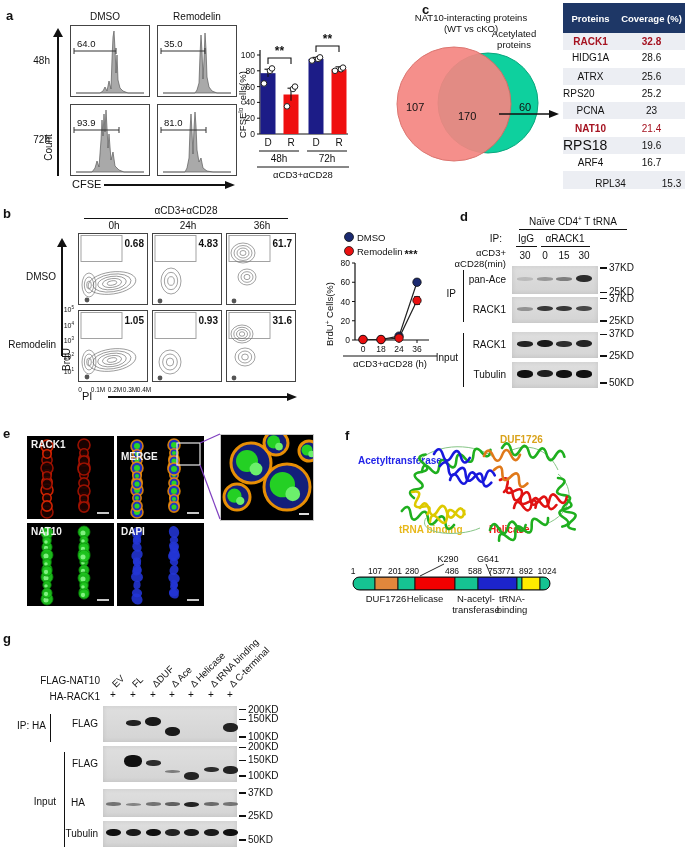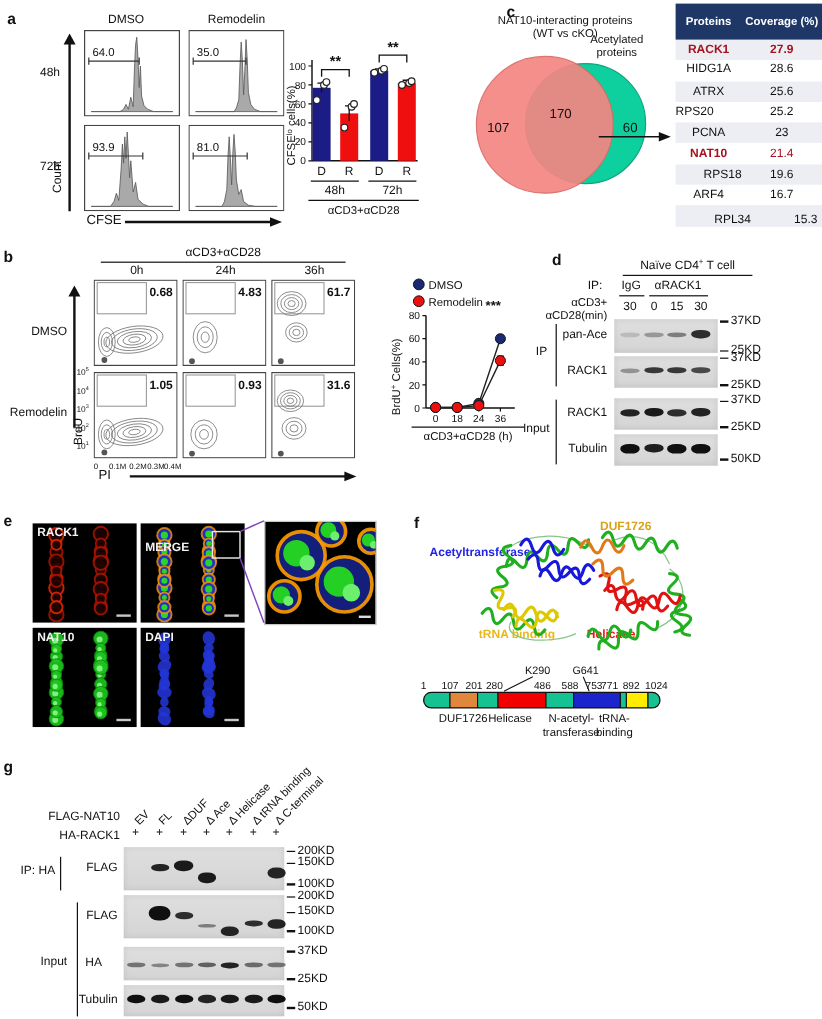--- a/index.html
+++ b/index.html
@@ -59,25 +59,25 @@
     <line x1="0" y1="5" x2="180" y2="5" stroke="#111" stroke-width="2"></line>
     <polygon points="189,5 179,1 179,9" fill="#111"></polygon>
   </svg>
 
   <span class="plab" style="left:422px;top:2px">c</span>
   <span class="abs t95 ctr" style="left:396px;top:12px;width:150px">NAT10-interacting proteins</span>
   <span class="abs t95 ctr" style="left:396px;top:23px;width:150px">(WT vs cKO)</span>
   <span class="abs t95 ctr" style="left:482px;top:28px;width:64px">Acetylated</span>
   <span class="abs t95 ctr" style="left:482px;top:39px;width:64px">proteins</span>
   <span class="abs t11 ctr" style="left:406px;top:101px;z-index:3">107</span>
-  <span class="abs t11 ctr" style="left:458px;top:89px;z-index:3">170</span>
+  <span class="abs t11 ctr" style="left:458px;top:110px;z-index:3">170</span>
   <span class="abs t11 ctr" style="left:519px;top:101px;z-index:3">60</span>
 
   <span class="plab" style="left:460px;top:209px">d</span>
-  <span class="abs t10 ctr" style="left:515px;top:215px;width:116px"><span>Naïve CD4</span><sup>+</sup><span> T cell</span></span>
+  <span class="abs t10 ctr" style="left:515px;top:215px;width:116px"><span>Naïve CD4</span><sup>+</sup><span> T tRNA</span></span>
   <div class="uline" style="left:519px;top:229px;width:108px"></div>
   <span class="abs t10 rt" style="left:478px;top:233px;width:24px">IP:</span>
   <span class="abs t10 ctr" style="left:514px;top:233px;width:24px">IgG</span>
   <div class="uline" style="left:516px;top:246px;width:21px"></div>
   <span class="abs t10 ctr" style="left:539px;top:233px;width:52px">αRACK1</span>
   <div class="uline" style="left:541px;top:246px;width:49px"></div>
   <span class="abs t95 rt" style="left:450px;top:247px;width:56px">αCD3+</span>
   <span class="abs t95 rt" style="left:438px;top:258px;width:68px">αCD28(min)</span>
   <span class="abs t10 rt" style="left:436px;top:288px;width:20px">IP</span>
   <div class="vline" style="left:463px;top:270px;height:52px"></div>
@@ -325,21 +325,21 @@
       <line x1="109" y1="72" x2="160" y2="72" stroke="#111" stroke-width="1.3"></line>
       <polygon points="169,72 159,68 159,76" fill="#111"></polygon>
     </svg>
     <div class="abs" style="left: 563px; top: 3px; width: 122px;"></div>
     <div class="abs" style="left: 563px; top: 3px; width: 122px; height: 30px; background: rgb(30, 55, 102); display: flex; align-items: center; z-index: 2;">
       <span style="width: 55px; text-align: center; color: rgb(255, 255, 255); font-size: 9.5px; font-weight: 700;">Proteins</span>
       <span style="width: 67px; text-align: center; color: rgb(255, 255, 255); font-size: 9.5px; font-weight: 700;">Coverage (%)</span>
     </div>
     <div class="abs" style="left: 563px; top: 33px; width: 122px; height: 17.3px; background: rgb(236, 238, 243); display: flex; align-items: center;">
       <span style="width: 55px; text-align: center; font-size: 10px; color: rgb(165, 18, 32); font-weight: 700;">RACK1</span>
-      <span style="width: 67px; text-align: center; font-size: 10px; color: rgb(165, 18, 32); font-weight: 700;">27.9</span>
+      <span style="width: 67px; text-align: center; font-size: 10px; color: rgb(165, 18, 32); font-weight: 700;">32.8</span>
     </div>
     <div class="abs" style="left: 563px; top: 50.3px; width: 122px; height: 14px; background: rgb(255, 255, 255); display: flex; align-items: center;">
       <span style="width: 55px; text-align: center; font-size: 10px;">HIDG1A</span>
       <span style="width: 67px; text-align: center; font-size: 10px;">28.6</span>
     </div>
     <div class="abs" style="left: 563px; top: 67.6px; width: 122px; height: 17.3px; background: rgb(236, 238, 243); display: flex; align-items: center;">
       <span style="width: 55px; text-align: center; font-size: 10px;">ATRX</span>
       <span style="width: 67px; text-align: center; font-size: 10px;">25.6</span>
     </div>
     <div class="abs" style="left: 563px; top: 84.9px; width: 122px; height: 17.3px; background: rgb(255, 255, 255); display: flex; align-items: center;">
@@ -348,21 +348,21 @@
     </div>
     <div class="abs" style="left: 563px; top: 102.2px; width: 122px; height: 17.3px; background: rgb(236, 238, 243); display: flex; align-items: center;">
       <span style="width: 55px; text-align: center; font-size: 10px;">PCNA</span>
       <span style="width: 67px; text-align: center; font-size: 10px;">23</span>
     </div>
     <div class="abs" style="left: 563px; top: 119.5px; width: 122px; height: 17.3px; background: rgb(255, 255, 255); display: flex; align-items: center;">
       <span style="width: 55px; text-align: center; font-size: 10px; color: rgb(165, 18, 32); font-weight: 700;">NAT10</span>
       <span style="width: 67px; text-align: center; font-size: 10px; color: rgb(165, 18, 32); font-weight: 400;">21.4</span>
     </div>
     <div class="abs" style="left: 563px; top: 136.8px; width: 122px; height: 17.3px; background: rgb(236, 238, 243); display: flex; align-items: center;">
-      <span style="width: 55px; text-align: right; font-size: 10px;">RPS18</span>
+      <span style="width: 55px; text-align: left; font-size: 14px;">RPS18</span>
       <span style="width: 67px; text-align: center; font-size: 10px;">19.6</span>
     </div>
     <div class="abs" style="left: 563px; top: 154.1px; width: 122px; height: 17.3px; background: rgb(255, 255, 255); display: flex; align-items: center;">
       <span style="width: 55px; text-align: center; font-size: 10px;">ARF4</span>
       <span style="width: 67px; text-align: center; font-size: 10px;">16.7</span>
     </div>
     <div class="abs" style="left: 563px; top: 171.4px; width: 122px; height: 17.3px; background: rgb(236, 238, 243); display: flex; align-items: flex-end; padding-left: 20px;">
       <span style="width: 55px; text-align: center; font-size: 10px;">RPL34</span>
       <span style="width: 67px; text-align: center; font-size: 10px;">15.3</span>
     </div>

